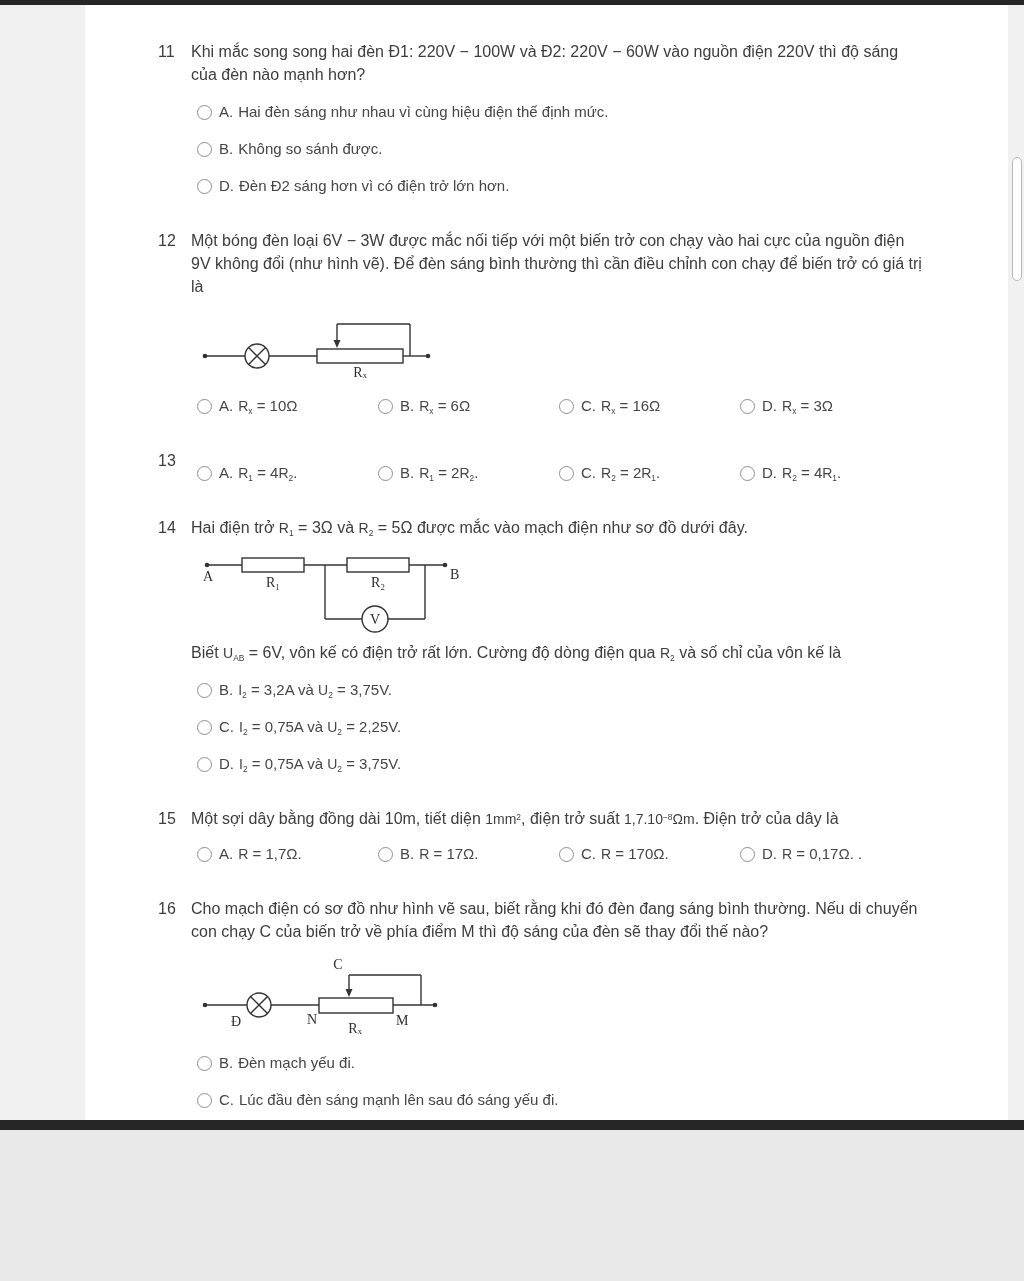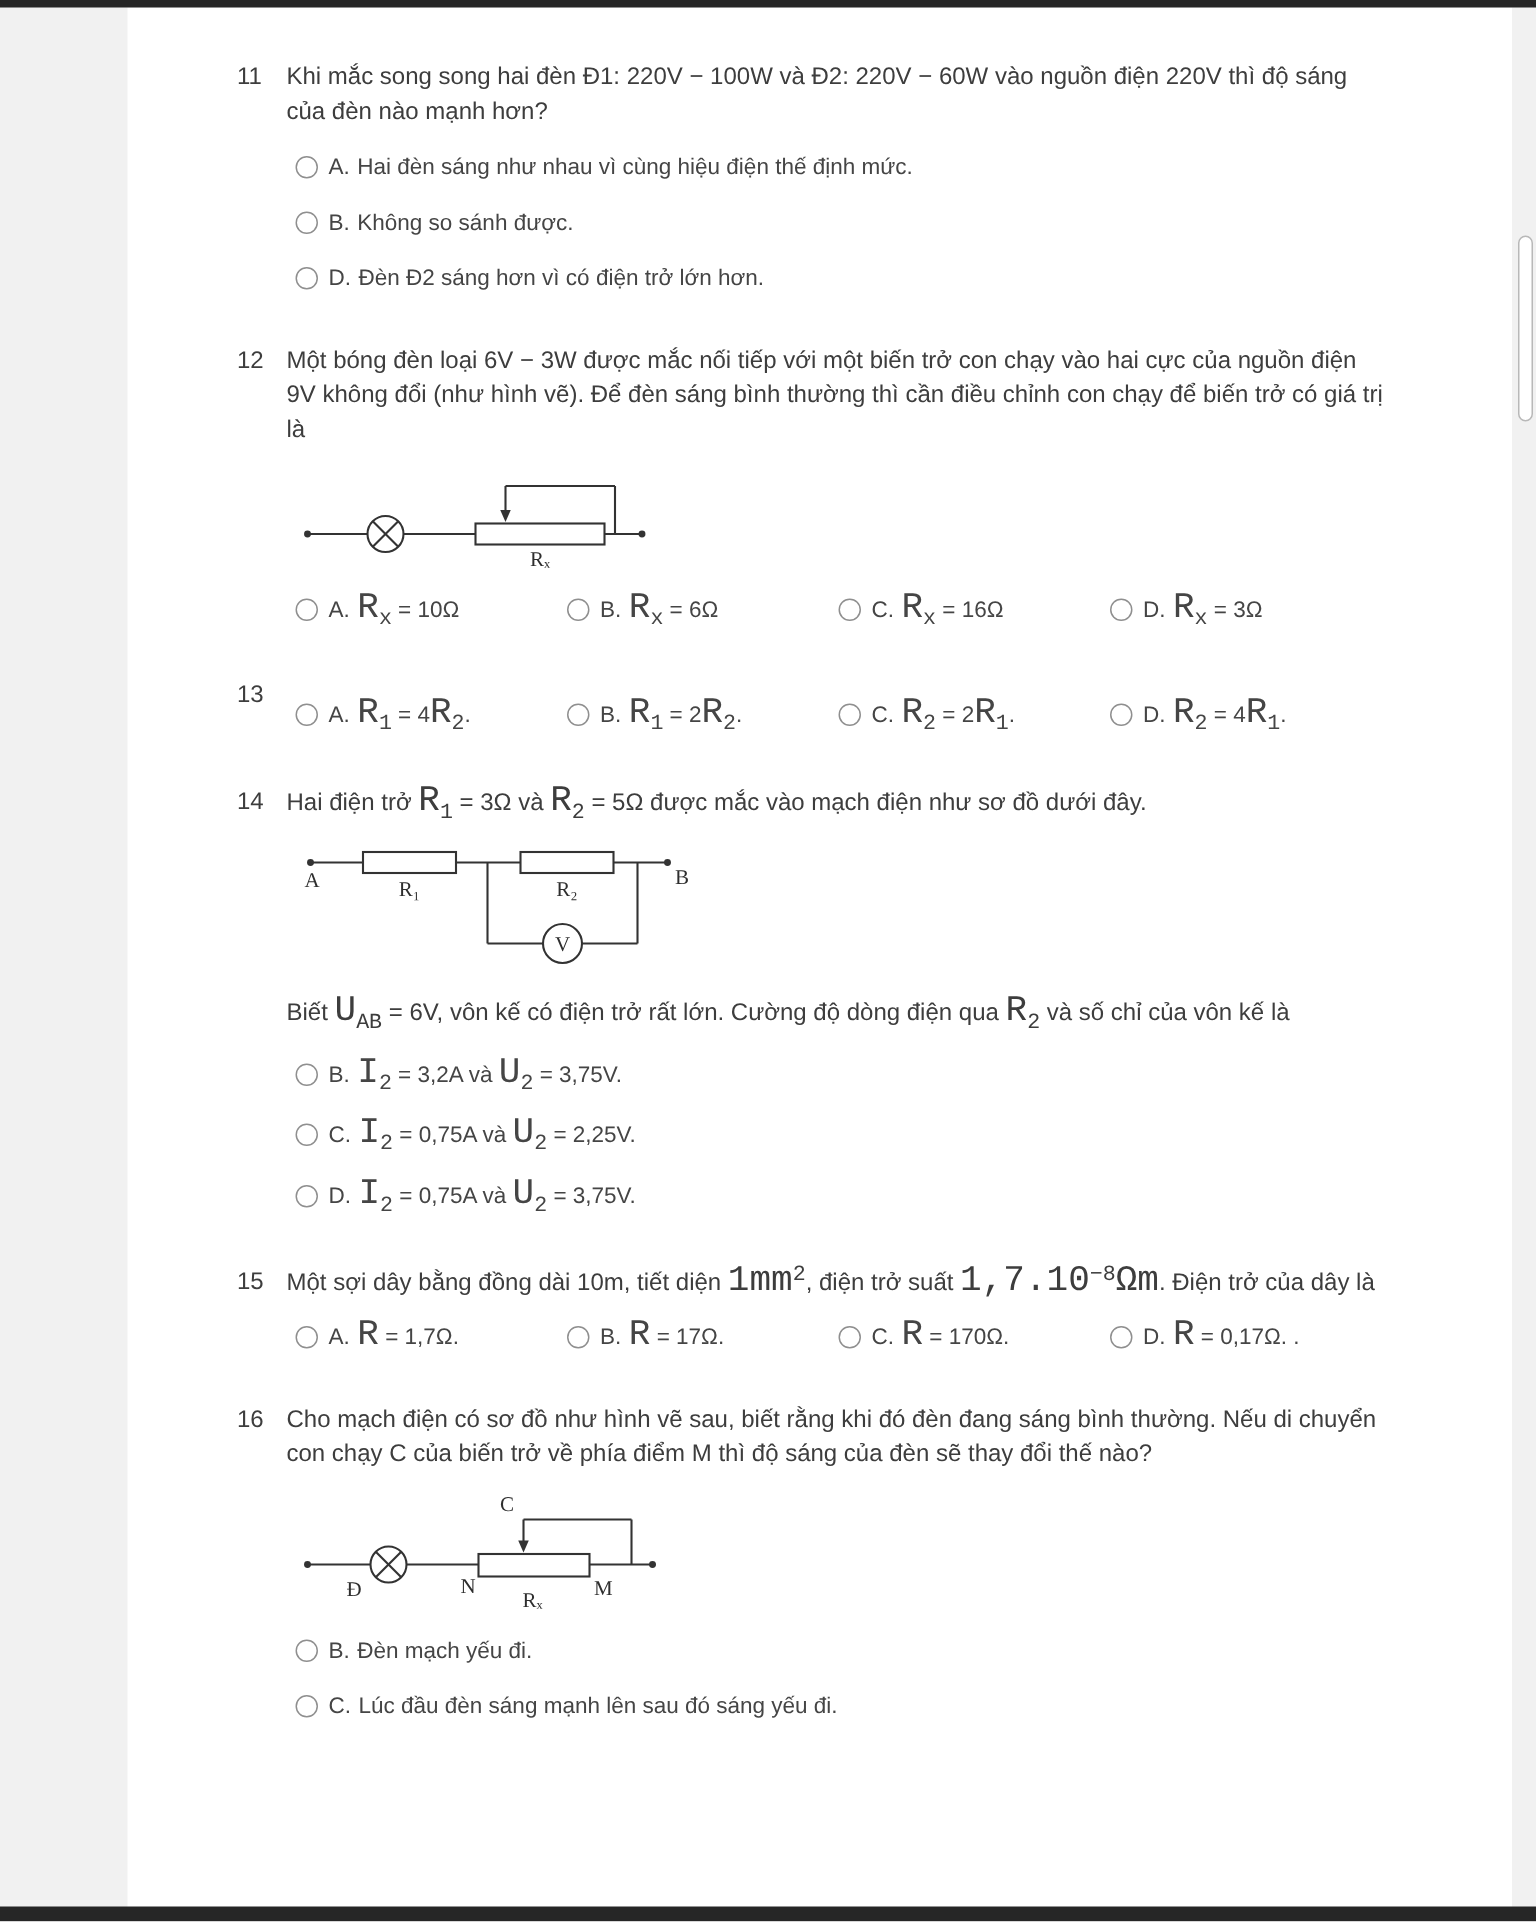--- a/index.html
+++ b/index.html
@@ -1,31 +1,31 @@
 <!DOCTYPE html>
 <html><head>
 <meta charset="utf-8">
 <style>
   * { margin:0; padding:0; box-sizing:border-box; }
   html,body { background:#e9e9e9; }
   body { font-family:"Liberation Sans", sans-serif; }
-  .page { position:relative; width:1024px; height:1281px; background:#f1f1f1; overflow:hidden; margin:0 auto; }
+  .page { position:relative; width:1024px; height:1130px; background:#f1f1f1; overflow:hidden; margin:0 auto; }
   .top-bar { position:absolute; top:0; left:0; width:1024px; height:5px; background:#262626; z-index:6; }
   .bottom-bar { position:absolute; bottom:0; left:0; width:1024px; height:10px; background:#262626; z-index:6; }
   .scroll-thumb { position:absolute; right:2px; top:157px; width:10px; height:124px; background:#ffffff; border:1px solid #b8b8b8; border-radius:6px; z-index:7; }
   .card { position:absolute; left:85px; top:5px; width:923px; height:1271px; background:#ffffff; padding:35px 20px 0 73px; overflow:hidden; }
 
   .question { display:flex; margin-bottom:32px; color:#3d3d3d; }
   .qnum { width:33px; flex-shrink:0; font-size:16px; line-height:23px; font-weight:bold; font-weight:600; }
   .qnum { font-weight:normal; }
   .qbody { width:732px; }
   .stem { font-size:16px; line-height:23px; }
-  .note { font-size:16px; line-height:23px; margin-top:16px; }
+  .note { font-size:16px; line-height:23px; margin-top:4px; }
 
-  .m { font-family:Liberation Mono, monospace; font-size:24px; line-height:1; }
+  .m { font-family:Liberation Sans, sans-serif; font-size:14px; line-height:1; }
   .m sub, .m sup { font-size:0.60em; }
   sub { vertical-align:-0.35em; }
   sup { vertical-align:0.45em; }
 
   .options { margin-top:4px; }
   .opt { white-space:nowrap; font-size:15px; line-height:23px; color:#454545; }
   .options.col .opt { display:block; margin-left:6px; margin-top:14px; }
   .options.row { display:flex; margin-left:6px; margin-top:12px; }
   .options.row .opt { width:181px; }
   .options.row .opt:last-child { width:auto; }

